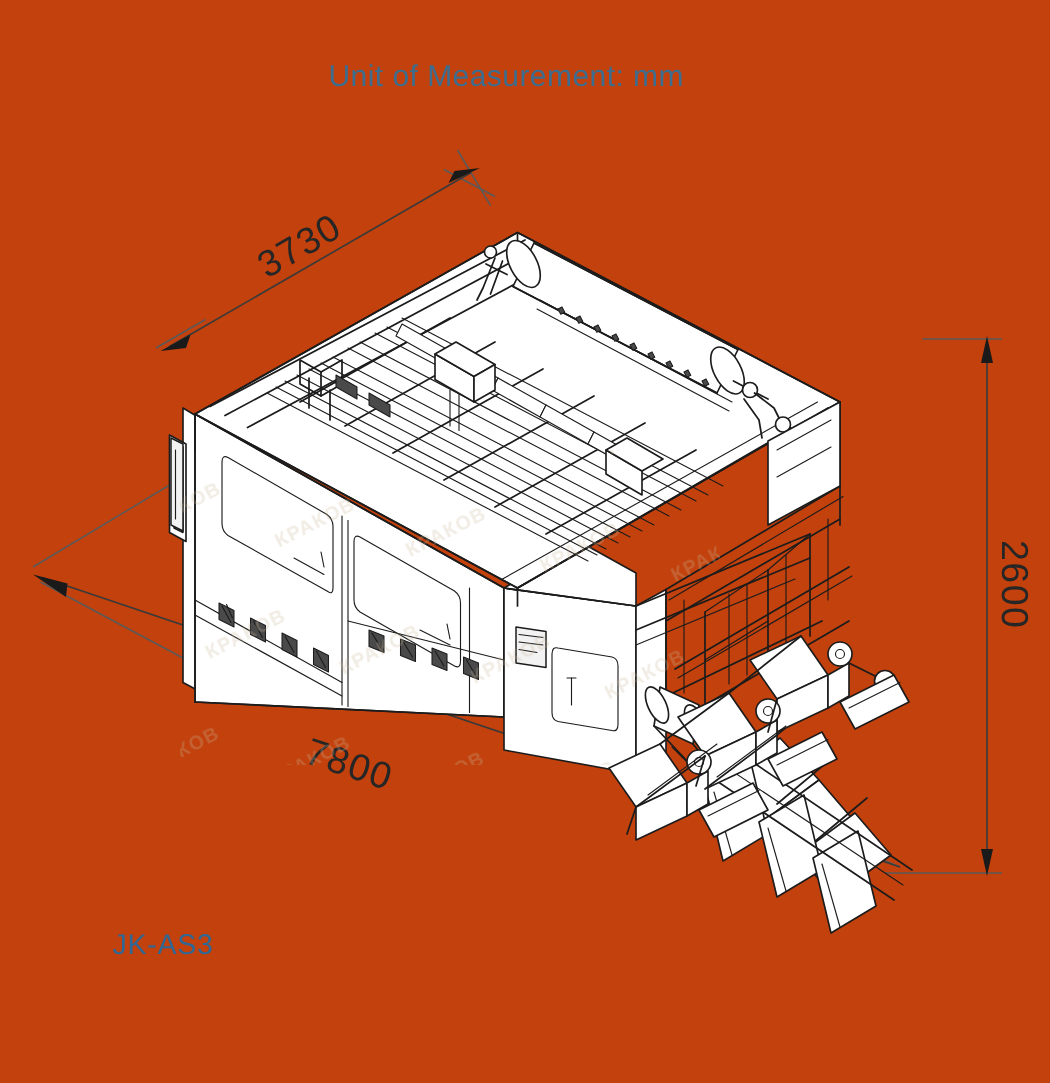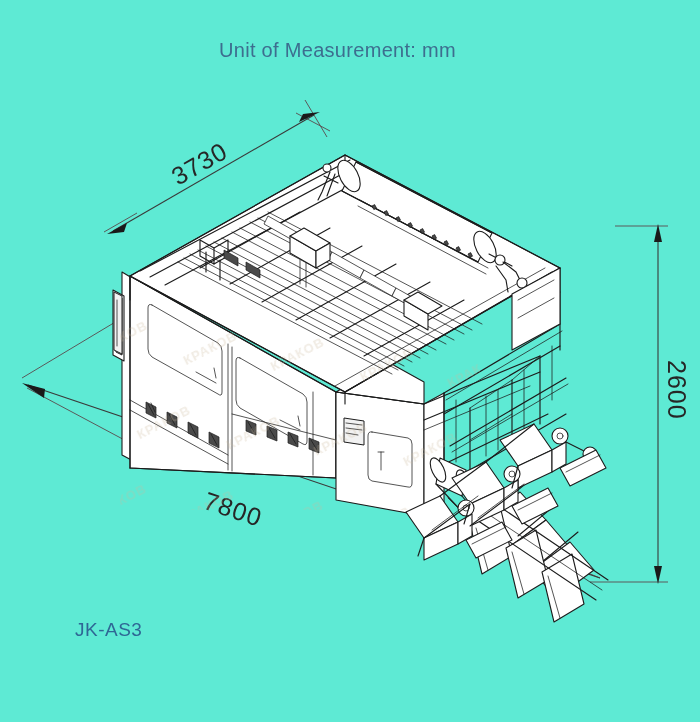--- a/index.html
+++ b/index.html
@@ -11,21 +11,21 @@
     width: 700px;
     height: 722px;
     overflow: hidden;
     font-family: "Liberation Sans", sans-serif;
     position: relative;
   }
   #stage {
     position: relative;
     width: 700px;
     height: 722px;
-    background: #5eead4;
+    background: #c2410c;
   }
   #stage svg {
     position: absolute;
     left: 0;
     top: 0;
     width: 700px;
     height: 722px;
   }
   .ttl {
     fill: #3d6e8f;

